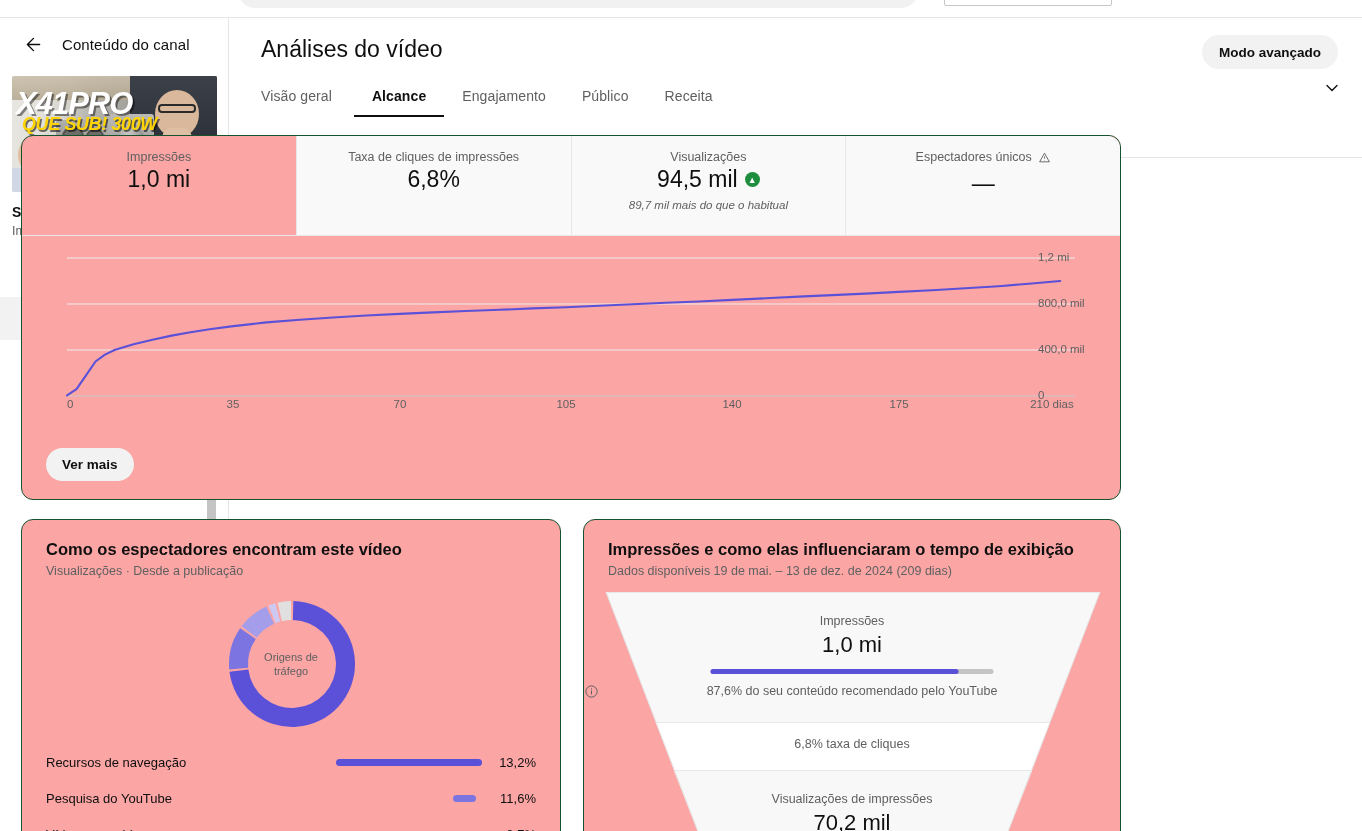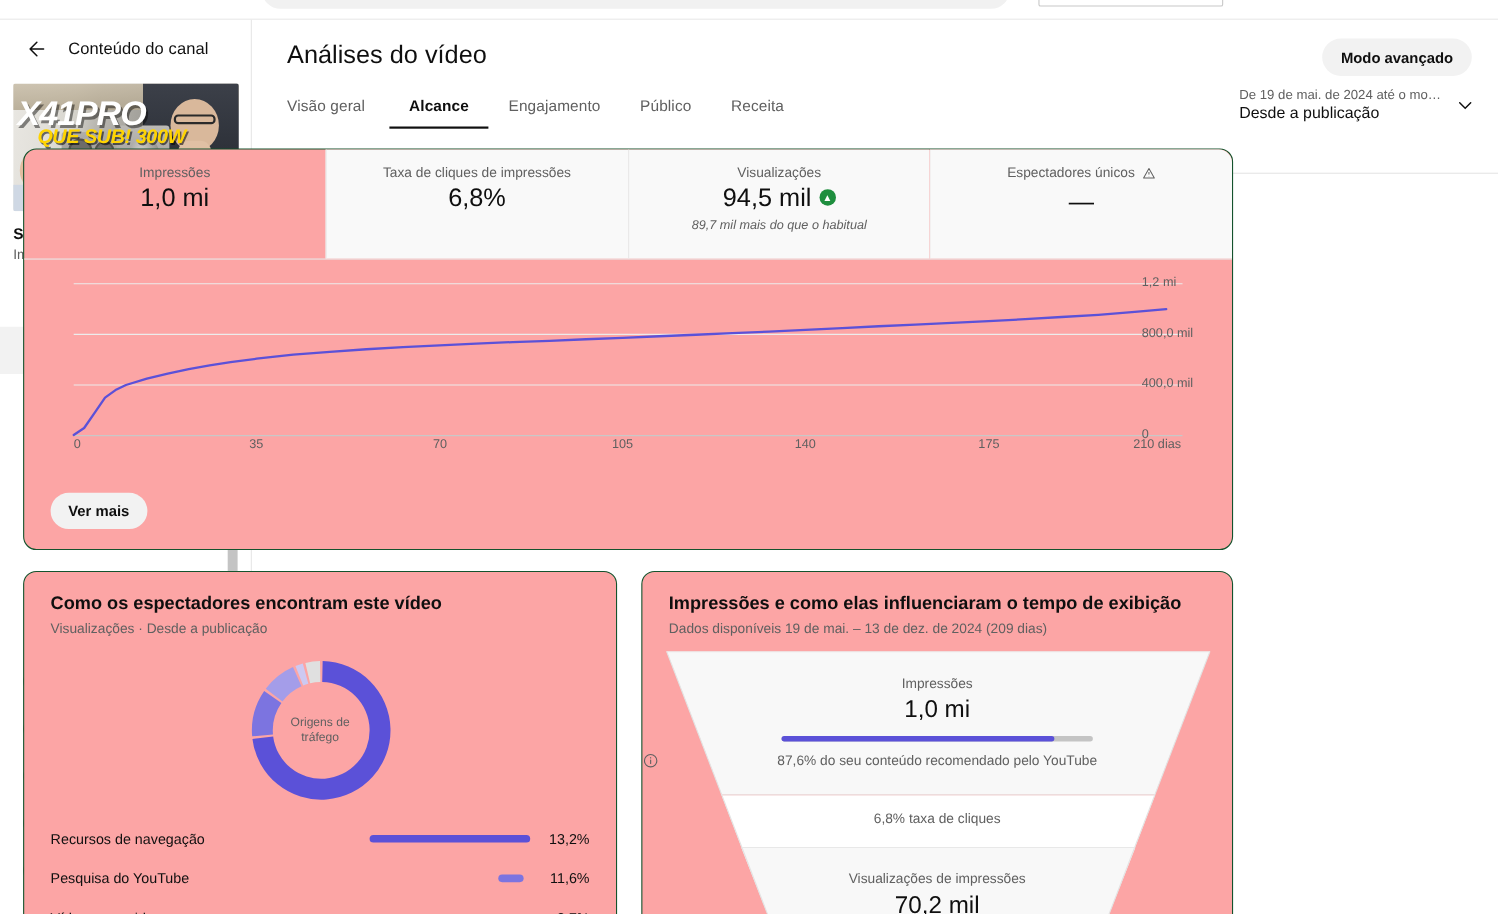--- a/index.html
+++ b/index.html
@@ -68,21 +68,21 @@
   .c5 { left:104px; top:48px; width:30px; height:44px; border-radius:50%;
         background: radial-gradient(ellipse at 40% 35%, #d5d3cf 0%, #9b9995 55%, #6f6d69 100%); }
   .thumb-title {
     position:absolute; left:4px; top:12px; width:150px;
     font-family:"Liberation Sans", sans-serif;
     font-size:31px; font-weight:bold; font-style:italic; color:#fff;
     letter-spacing:-1px; text-shadow: 2px 2px 0 rgba(0,0,0,.45);
     line-height: 1;
   }
   .thumb-sub {
-    position:absolute; left:22px; top:38px; width:170px;
+    position:absolute; left:10px; top:38px; width:170px;
     font-size:18px; font-weight:bold; font-style:italic; color:#FFD400;
     letter-spacing:-.4px; text-shadow: 1.5px 1.5px 0 rgba(0,0,0,.55);
   }
   .thumb-dur {
     position:absolute; right:6px; bottom:6px; background:rgba(0,0,0,.82); color:#fff;
     font-size:11px; padding:2px 4px; border-radius:2px; font-weight:500;
   }
   .vid-label { margin: 12px 0 0 12px; font-size:14px; font-weight:700; color:#0f0f0f; }
   .vid-name  { margin: 4px 0 0 12px; font-size:12.5px; color:#606060; width: 200px;
                white-space:nowrap; overflow:hidden; text-overflow:ellipsis; }
@@ -399,24 +399,20 @@
   </div>
   <div class="sb-vline"></div>
 
   <div class="main">
 
     <div class="page-title">Análises do vídeo</div>
 
     <button class="adv-btn">Modo avançado</button>
 
     <div class="daterange">
-      <div class="dr-text">
-        <div class="dr-line1">De 19 de mai. de 2024 até o mo…</div>
-        <div class="dr-line2">Desde a publicação</div>
-      </div>
       <svg class="dr-chev" viewBox="0 0 24 24" fill="none" stroke="#0f0f0f" stroke-width="1.6">
         <path d="M6 9l6 6 6-6" stroke-linecap="round" stroke-linejoin="round"></path>
       </svg>
     </div>
 
     <div class="tabs" id="tabs">
         <div class="tab">Visão geral</div>
         <div class="tab active">Alcance</div>
         <div class="tab">Engajamento</div>
         <div class="tab">Público</div>

